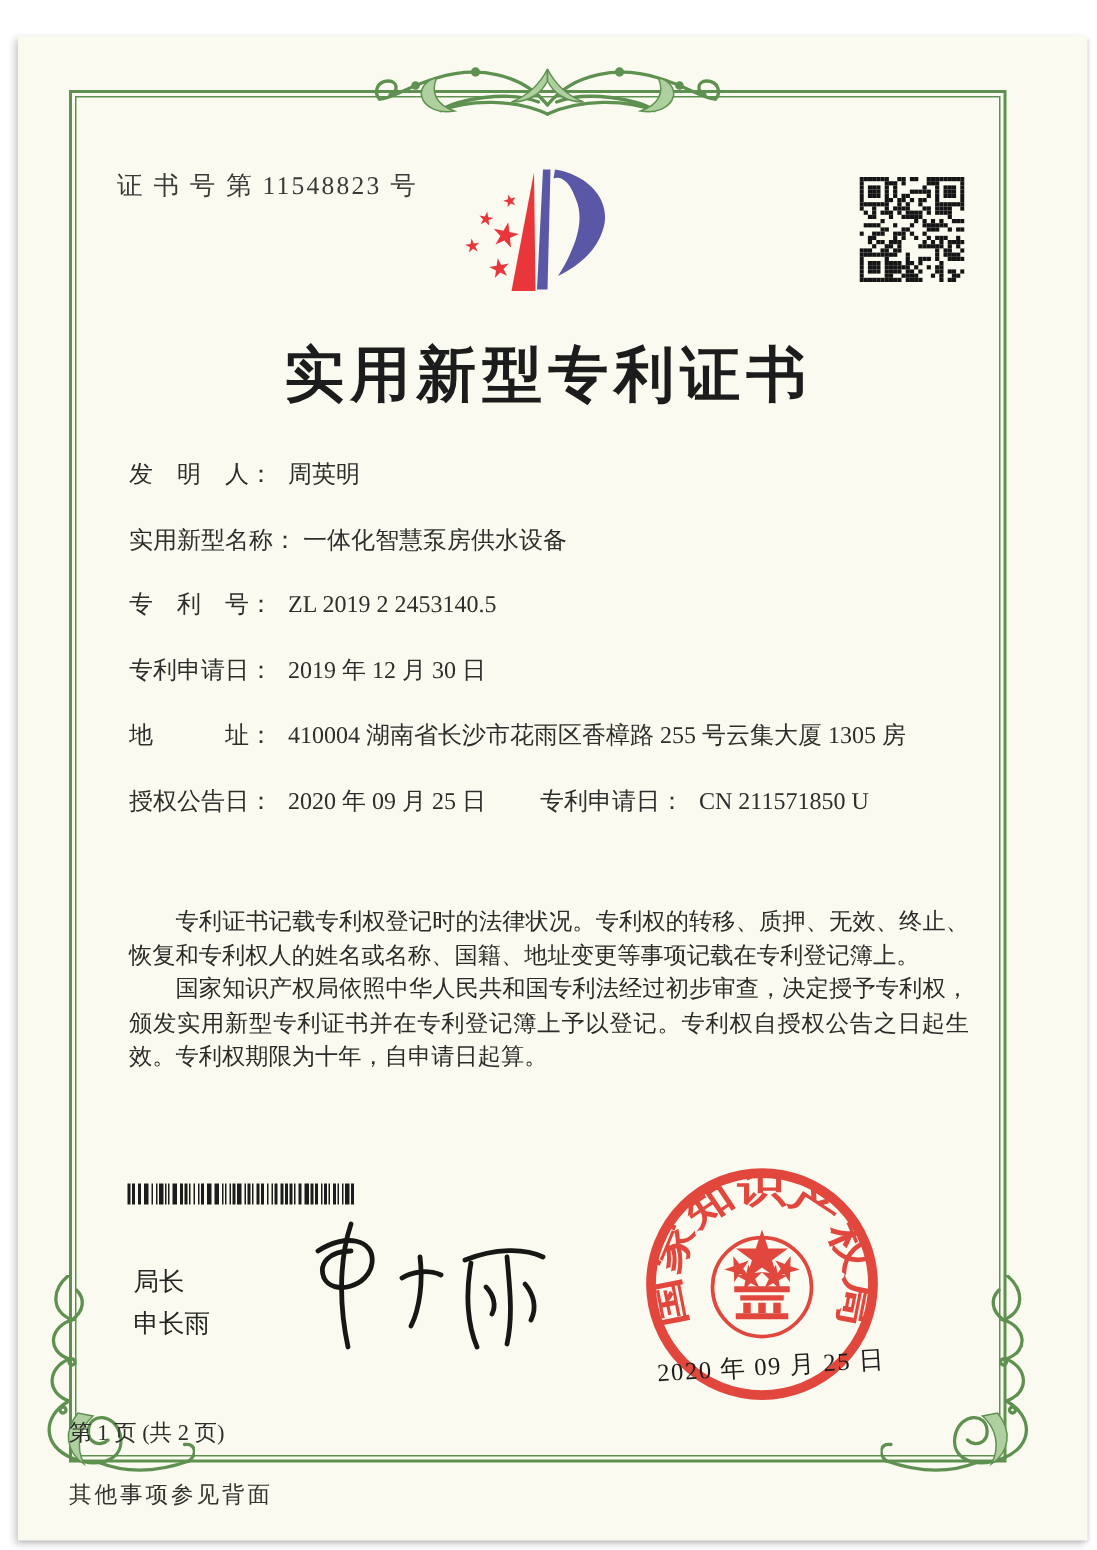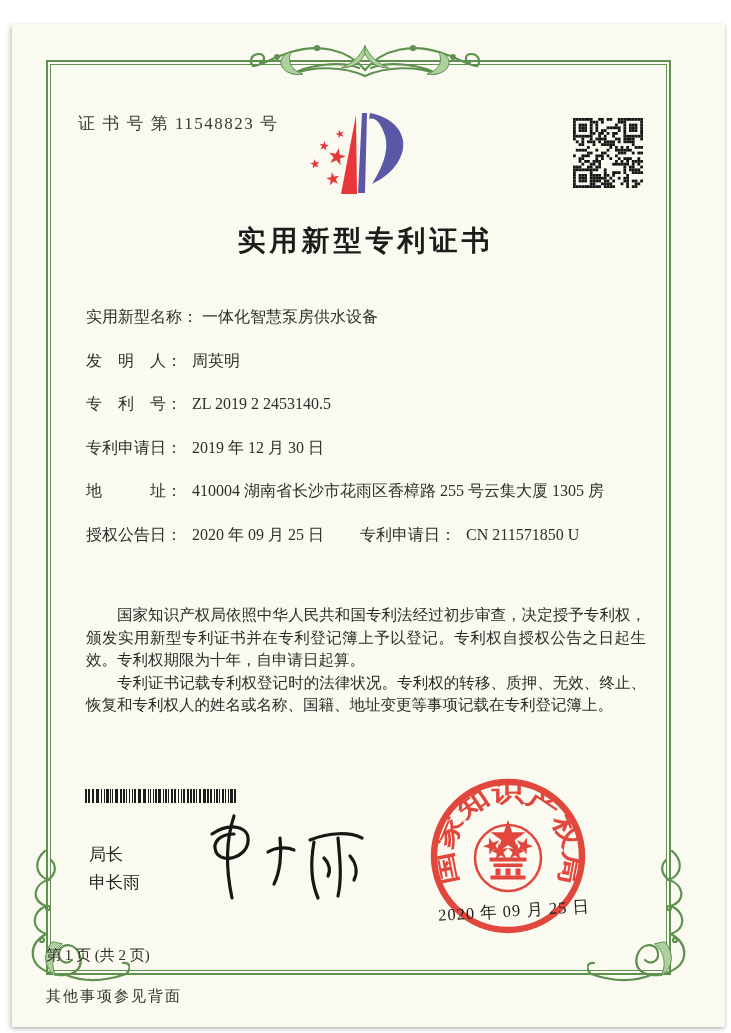--- a/index.html
+++ b/index.html
@@ -7,21 +7,21 @@
   body { font-family:"Liberation Serif","DejaVu Serif",serif; }
   #stage { position:relative; width:731px; height:1033px; background:#ffffff; overflow:hidden; }
   .paper { position:absolute; left:12px; top:24px; width:713px; height:1003px;
            background:#fbfaf0; box-shadow:-2px 2px 5px rgba(0,0,0,.22), 1px 1px 2px rgba(0,0,0,.12); }
   .frame { position:absolute; left:46px; top:60px; width:625px; height:915px;
            border:2.5px solid var(--green); }
   .frame-inner { position:absolute; inset:2px; border:1px solid var(--green); }
 
   .abs { position:absolute; }
   .cert-no { left:78px; top:112px; font-size:17px; letter-spacing:1.5px; color:#3a3a38; }
-  .title { left:0; width:731px; top:222px; text-align:center; font-size:28px; font-weight:bold;
+  .title { left:0; width:731px; top:222px; text-align:center; font-size:40px; font-weight:bold;
            letter-spacing:4px; color:#1c1c1c; }
 
   .fields { left:86px; top:308px; width:580px; color:#2e2e2c; }
   .frow { position:relative; font-size:16px; line-height:17.5px; margin-bottom:26px; white-space:nowrap; }
   .flabel { display:inline-block; min-width:102px; }
   .fvalue { margin-left:4px; }
   .fpair2 { position:absolute; left:274px; top:0; }
 
   .paras { left:86px; top:604px; width:560px; font-size:15.5px; line-height:22.5px;
            color:#2b2b29; text-align:justify; }
@@ -421,45 +421,45 @@
       <rect x="39.20" y="67.20" width="2.80" height="2.80" fill="#141414"></rect>
       <rect x="53.20" y="67.20" width="2.80" height="2.80" fill="#141414"></rect>
       <rect x="58.80" y="67.20" width="2.80" height="2.80" fill="#141414"></rect>
       <rect x="61.60" y="67.20" width="2.80" height="2.80" fill="#141414"></rect>
     </svg>
 
   <div class="abs title">实用新型专利证书</div>
 
   <div class="abs fields">
     <div class="frow">
+      <span class="flabel">发　明　人：</span><span class="fvalue">周英明</span>
+    </div>
+    <div class="frow">
       <span class="flabel">实用新型名称：</span><span class="fvalue">一体化智慧泵房供水设备</span>
-    </div>
-    <div class="frow">
-      <span class="flabel">发　明　人：</span><span class="fvalue">周英明</span>
     </div>
     <div class="frow">
       <span class="flabel">专　利　号：</span><span class="fvalue">ZL 2019 2 2453140.5</span>
     </div>
     <div class="frow">
       <span class="flabel">专利申请日：</span><span class="fvalue">2019 年 12 月 30 日</span>
     </div>
     <div class="frow">
       <span class="flabel">地　　　址：</span><span class="fvalue">410004 湖南省长沙市花雨区香樟路 255 号云集大厦 1305 房</span>
     </div>
     <div class="frow">
       <span class="flabel">授权公告日：</span><span class="fvalue">2020 年 09 月 25 日</span>
       <span class="fpair2">
         <span class="flabel">专利申请日：</span><span class="fvalue">CN 211571850 U</span>
       </span>
     </div>
   </div>
 
   <div class="abs paras">
+    <p>专利证书记载专利权登记时的法律状况。专利权的转移、质押、无效、终止、恢复和专利权人的姓名或名称、国籍、地址变更等事项记载在专利登记簿上。</p>
     <p>国家知识产权局依照中华人民共和国专利法经过初步审查，决定授予专利权，颁发实用新型专利证书并在专利登记簿上予以登记。专利权自授权公告之日起生效。专利权期限为十年，自申请日起算。</p>
-    <p>专利证书记载专利权登记时的法律状况。专利权的转移、质押、无效、终止、恢复和专利权人的姓名或名称、国籍、地址变更等事项记载在专利登记簿上。</p>
   </div>
 
   <div class="abs barcode">
       <div style="position:absolute;left:0px;top:0;width:2px;height:14px;background:#1c1c1c"></div>
       <div style="position:absolute;left:3px;top:0;width:2px;height:14px;background:#1c1c1c"></div>
       <div style="position:absolute;left:7px;top:0;width:2px;height:14px;background:#1c1c1c"></div>
       <div style="position:absolute;left:11px;top:0;width:3px;height:14px;background:#1c1c1c"></div>
       <div style="position:absolute;left:16px;top:0;width:1px;height:14px;background:#1c1c1c"></div>
       <div style="position:absolute;left:19px;top:0;width:1px;height:14px;background:#1c1c1c"></div>
       <div style="position:absolute;left:21px;top:0;width:3px;height:14px;background:#1c1c1c"></div>

